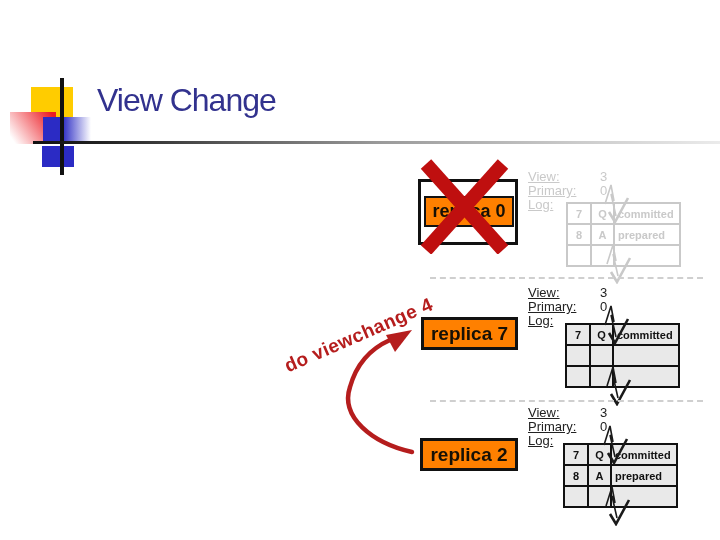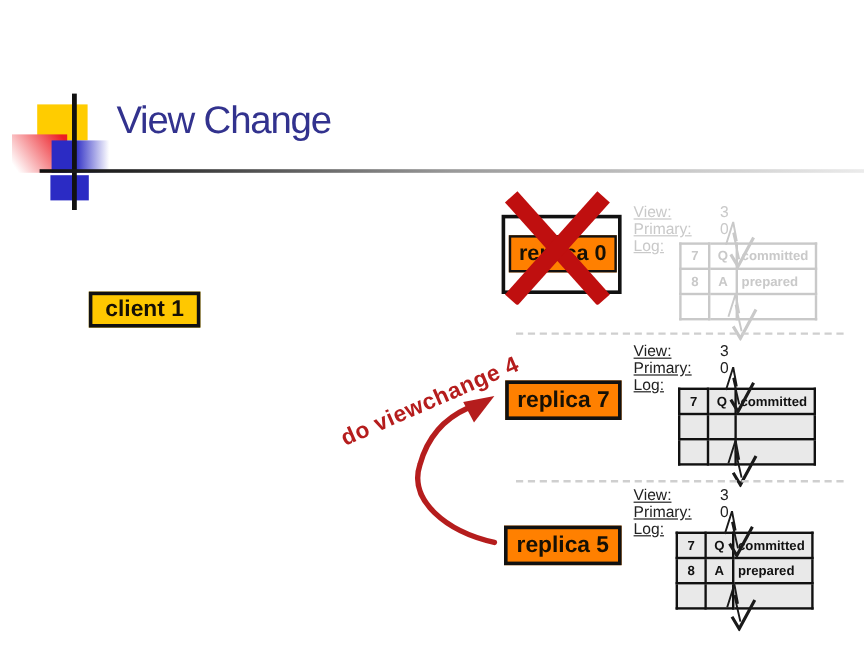--- a/index.html
+++ b/index.html
@@ -105,38 +105,35 @@
 
   <div class="deco deco-yellow"></div>
   <div class="deco deco-red"></div>
   <div class="deco deco-blue-top"></div>
   <div class="deco deco-blue-bottom"></div>
   <div class="deco deco-vline"></div>
   <div class="deco deco-hline"></div>
 
   <div class="title">View Change</div>
 
-  <div class="tagbox client-box client-1">
-    <span>client 1</span>
-  </div>
 
   <div class="replica0-outer"></div>
   <div class="replica0-inner">
     <span>replica 0</span>
   </div>
   <svg class="xmark" viewBox="0 0 92 95">
     <line x1="8" y1="5" x2="85" y2="91" stroke="#bf0f0f" stroke-width="14"></line>
     <line x1="85" y1="5" x2="8" y2="91" stroke="#bf0f0f" stroke-width="14"></line>
   </svg>
 
   <div class="tagbox replica-box replica-1">
     <span>replica 7</span>
   </div>
   <div class="tagbox replica-box replica-2">
-    <span>replica 5</span>
+    <span>replica 2</span>
   </div>
 
   <div class="info info-r0">
     <div class="info-line">
       <span class="ilabel">View:</span>
       <span class="ival">3</span>
     </div>
     <div class="info-line">
       <span class="ilabel">Primary:</span>
       <span class="ival">0</span>

